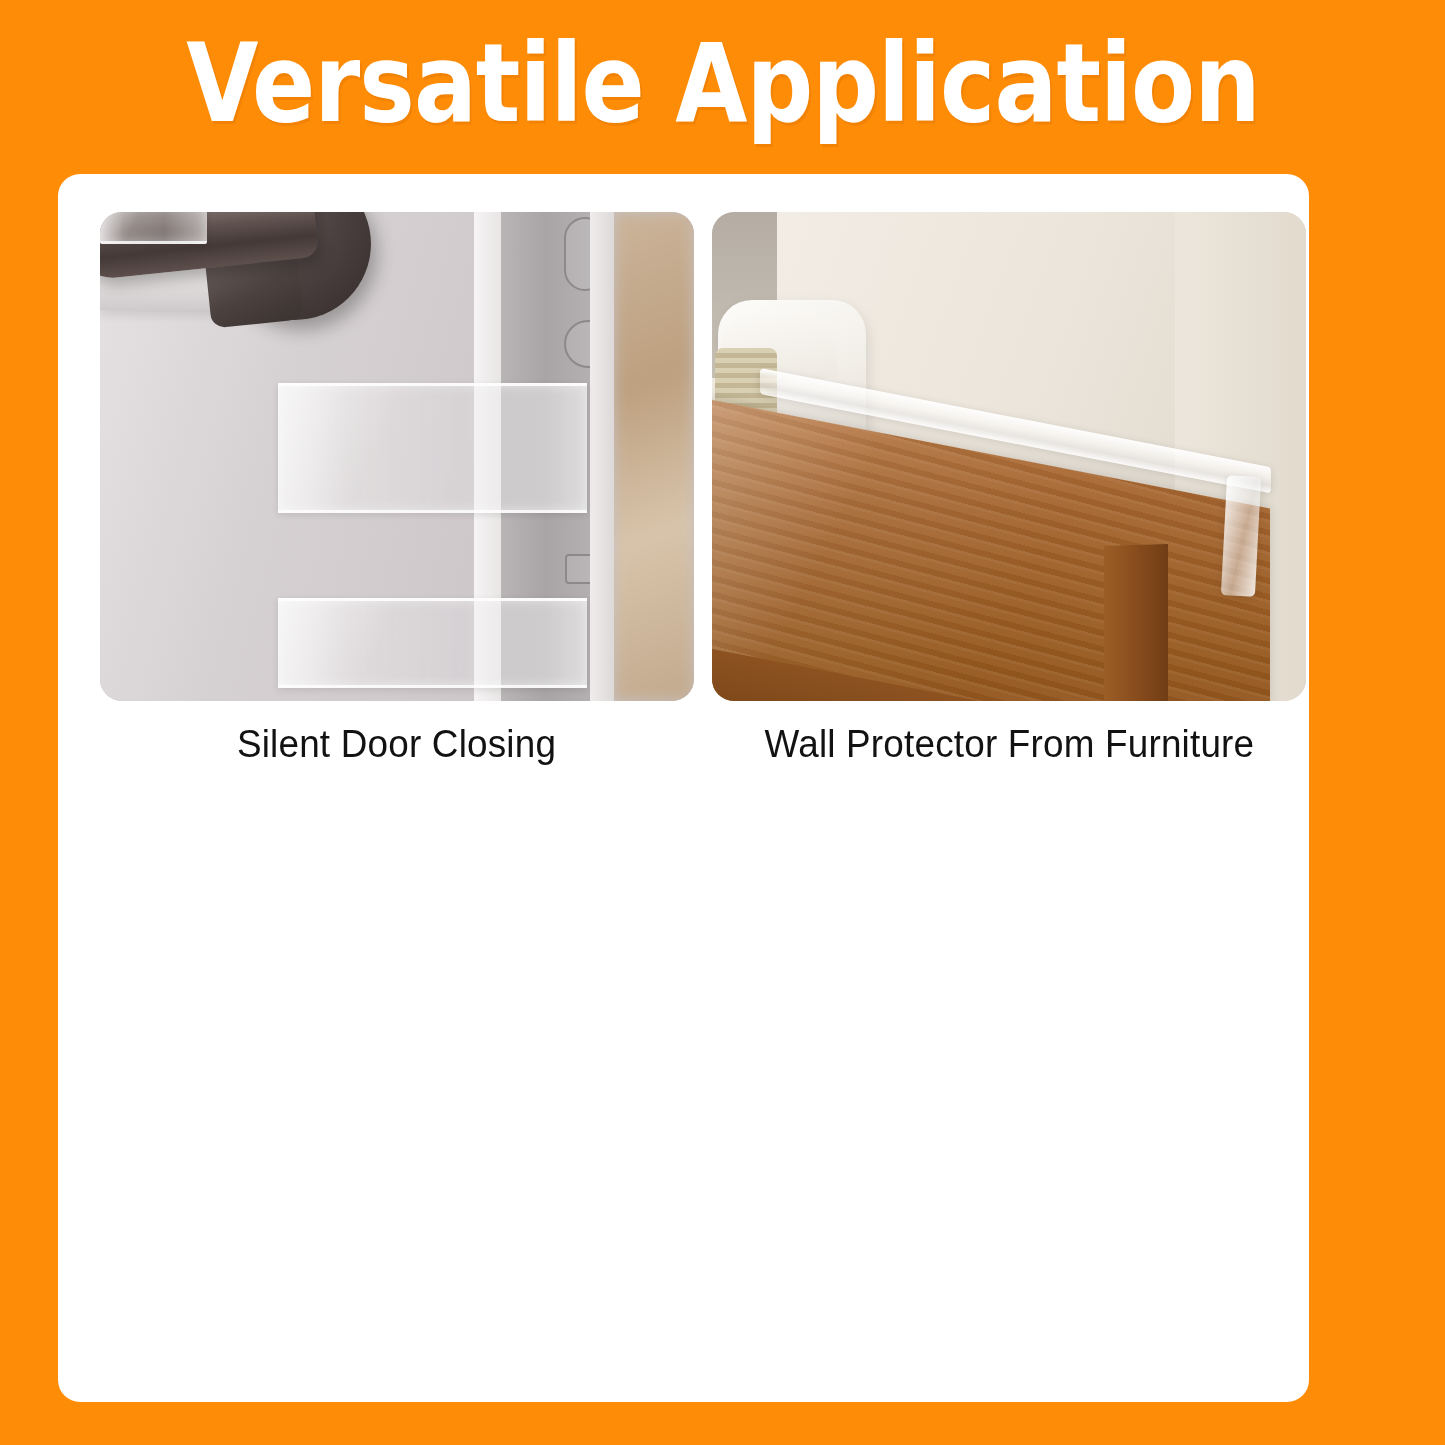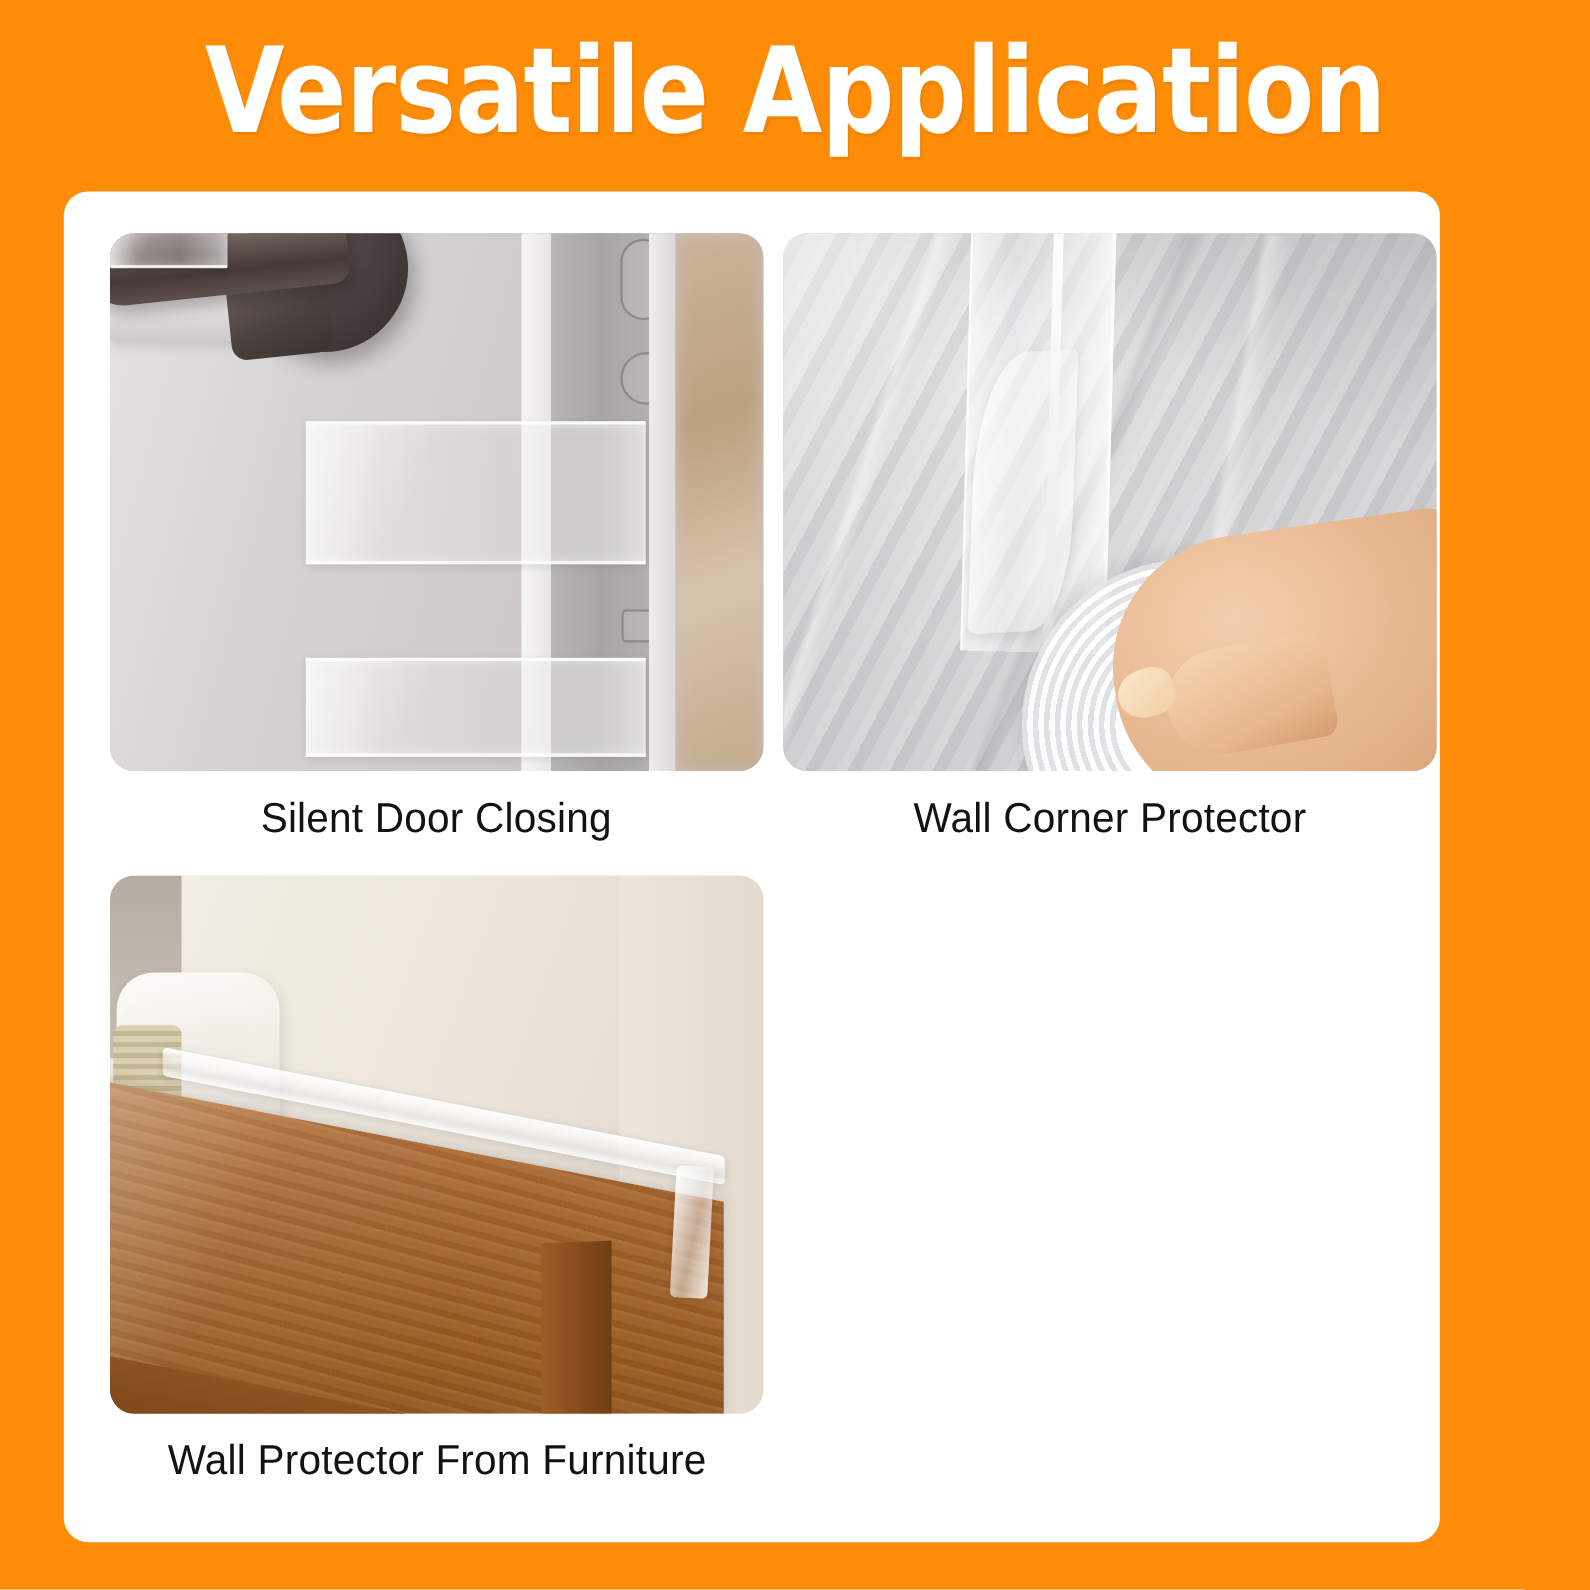--- a/index.html
+++ b/index.html
@@ -476,35 +476,20 @@
         <div class="prot prot-mid">
           <div class="prot-sheen"></div>
         </div>
         <div class="prot prot-low">
           <div class="prot-sheen"></div>
         </div>
       </div>
       <div class="caption">Silent Door Closing</div>
     </div>
 
-    <div class="cell">
-      <div class="photo p2">
-        <div class="marble"></div>
-        <div class="marble-veins"></div>
-        <div class="tape-strip"></div>
-        <div class="tape-peel"></div>
-        <div class="tape-seam"></div>
-        <div class="roll"></div>
-        <div class="roll-side"></div>
-        <div class="hand"></div>
-        <div class="finger"></div>
-        <div class="nail"></div>
-      </div>
-      <div class="caption">Wall Corner Protector</div>
-    </div>
 
     <div class="cell">
       <div class="photo p3">
         <div class="wall"></div>
         <div class="wall-right"></div>
         <div class="wall-corner"></div>
         <div class="gadget">
           <div class="gadget-flap"></div>
           <div class="gadget-grill"></div>
         </div>

